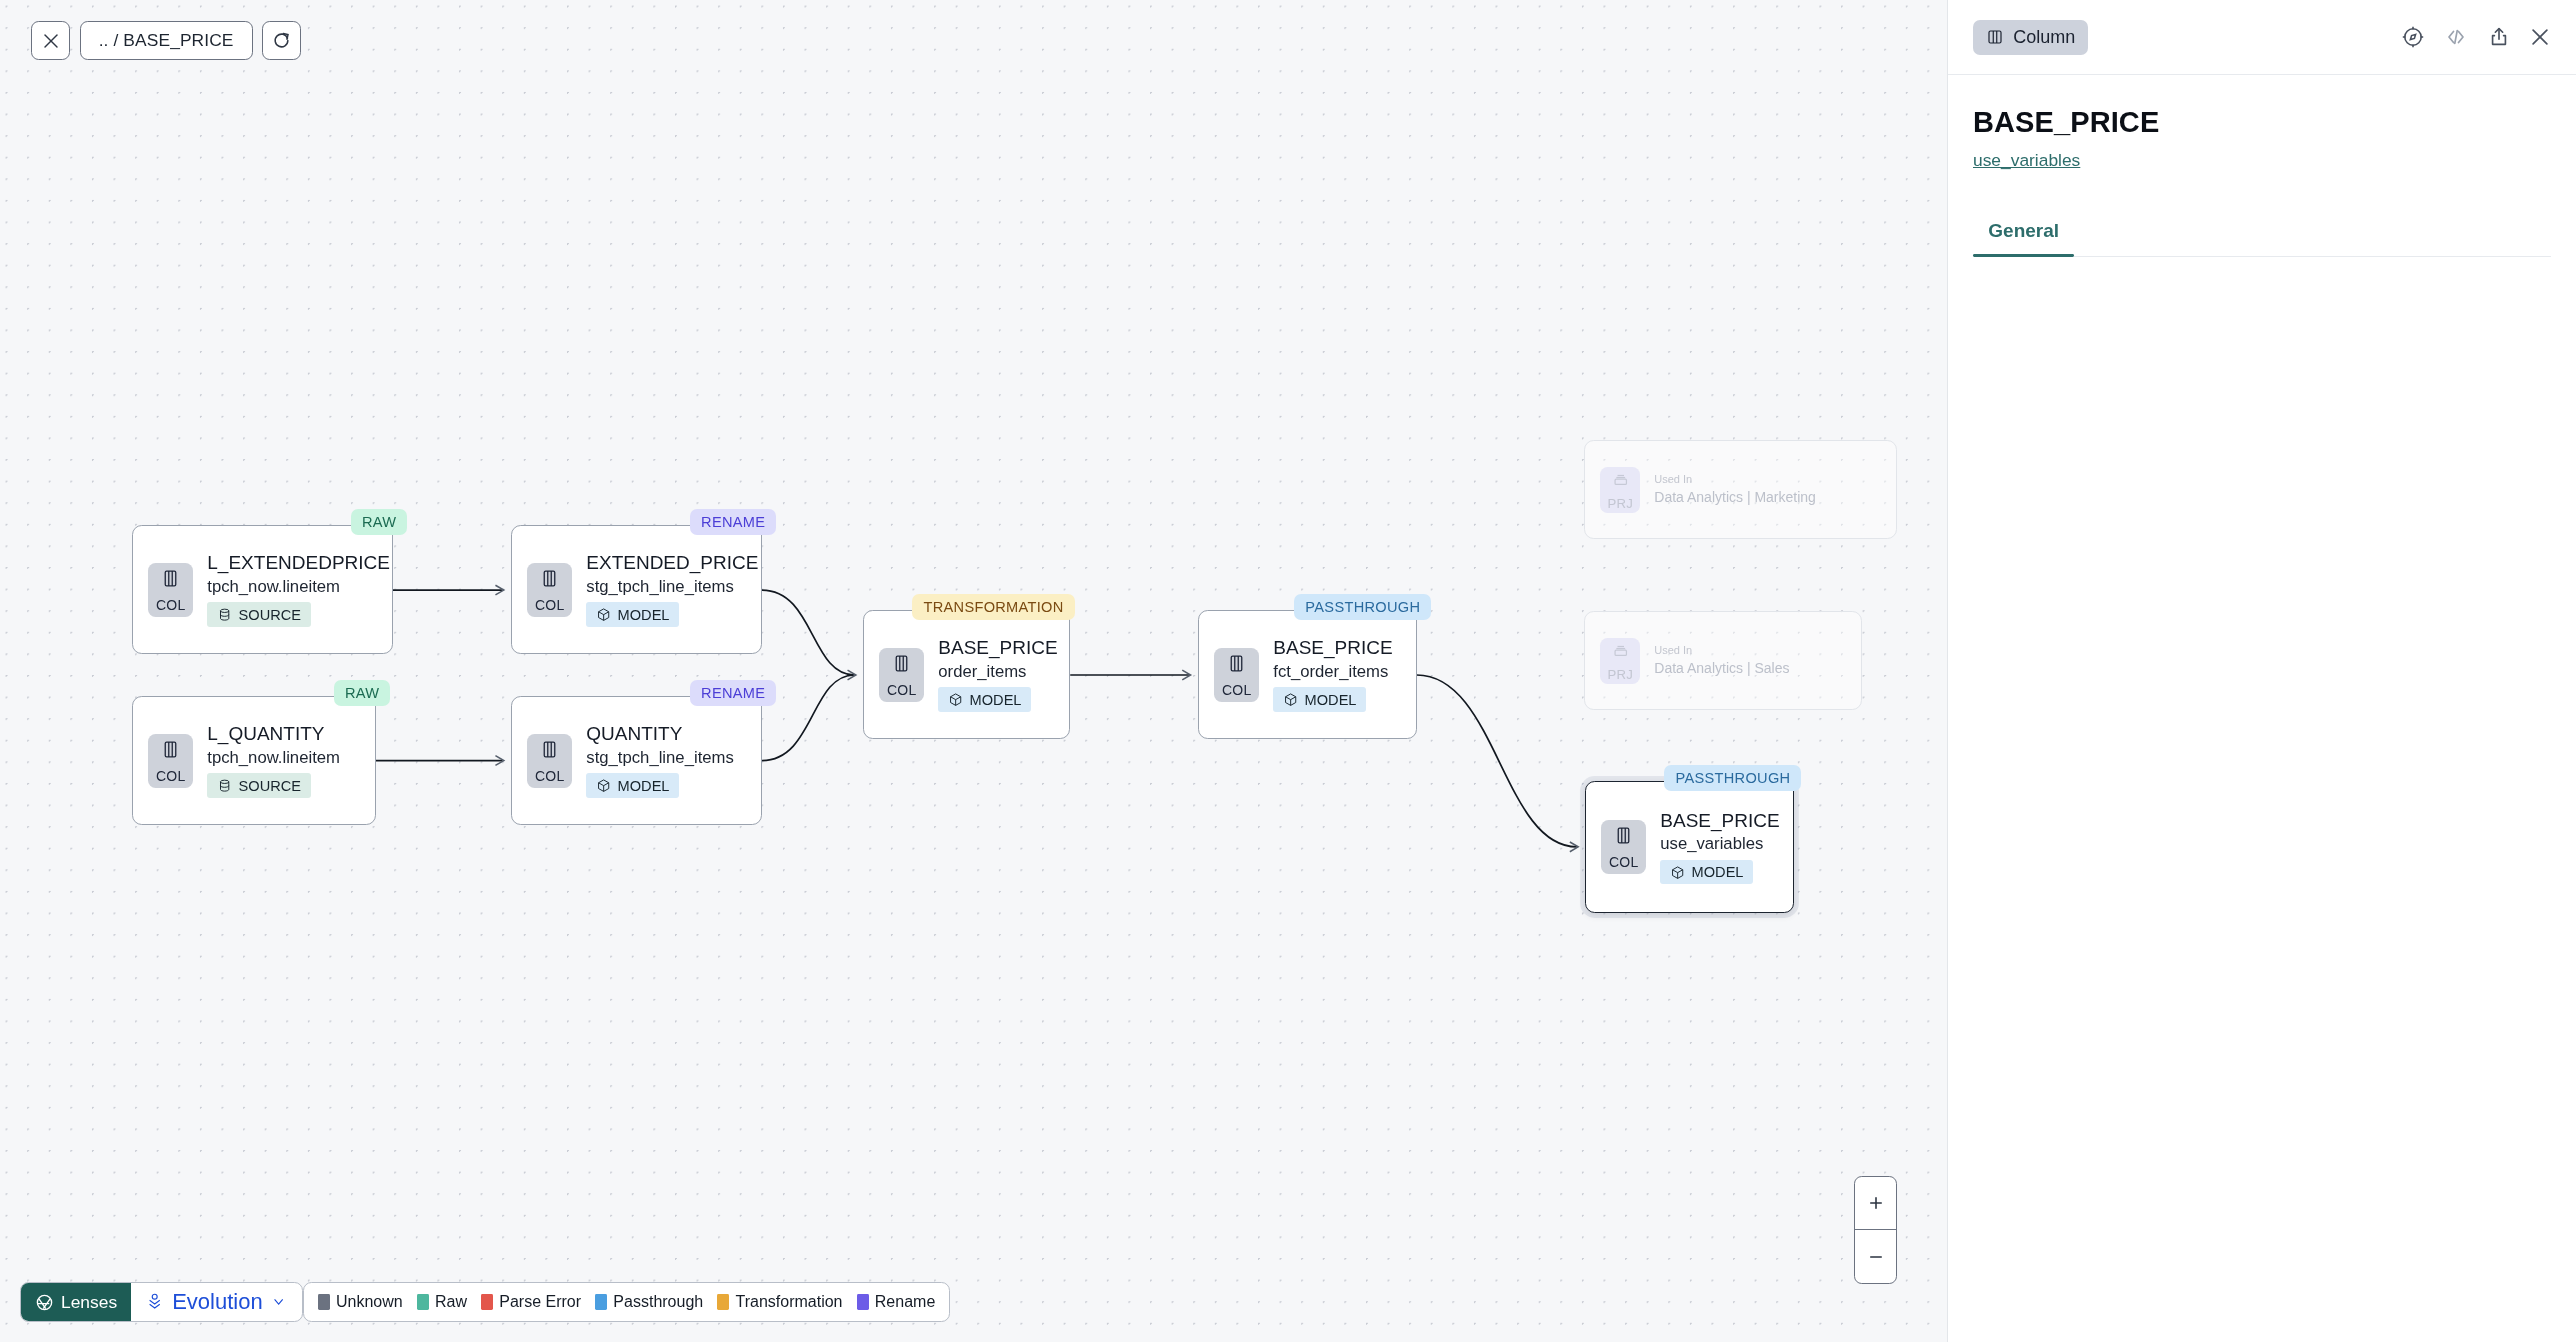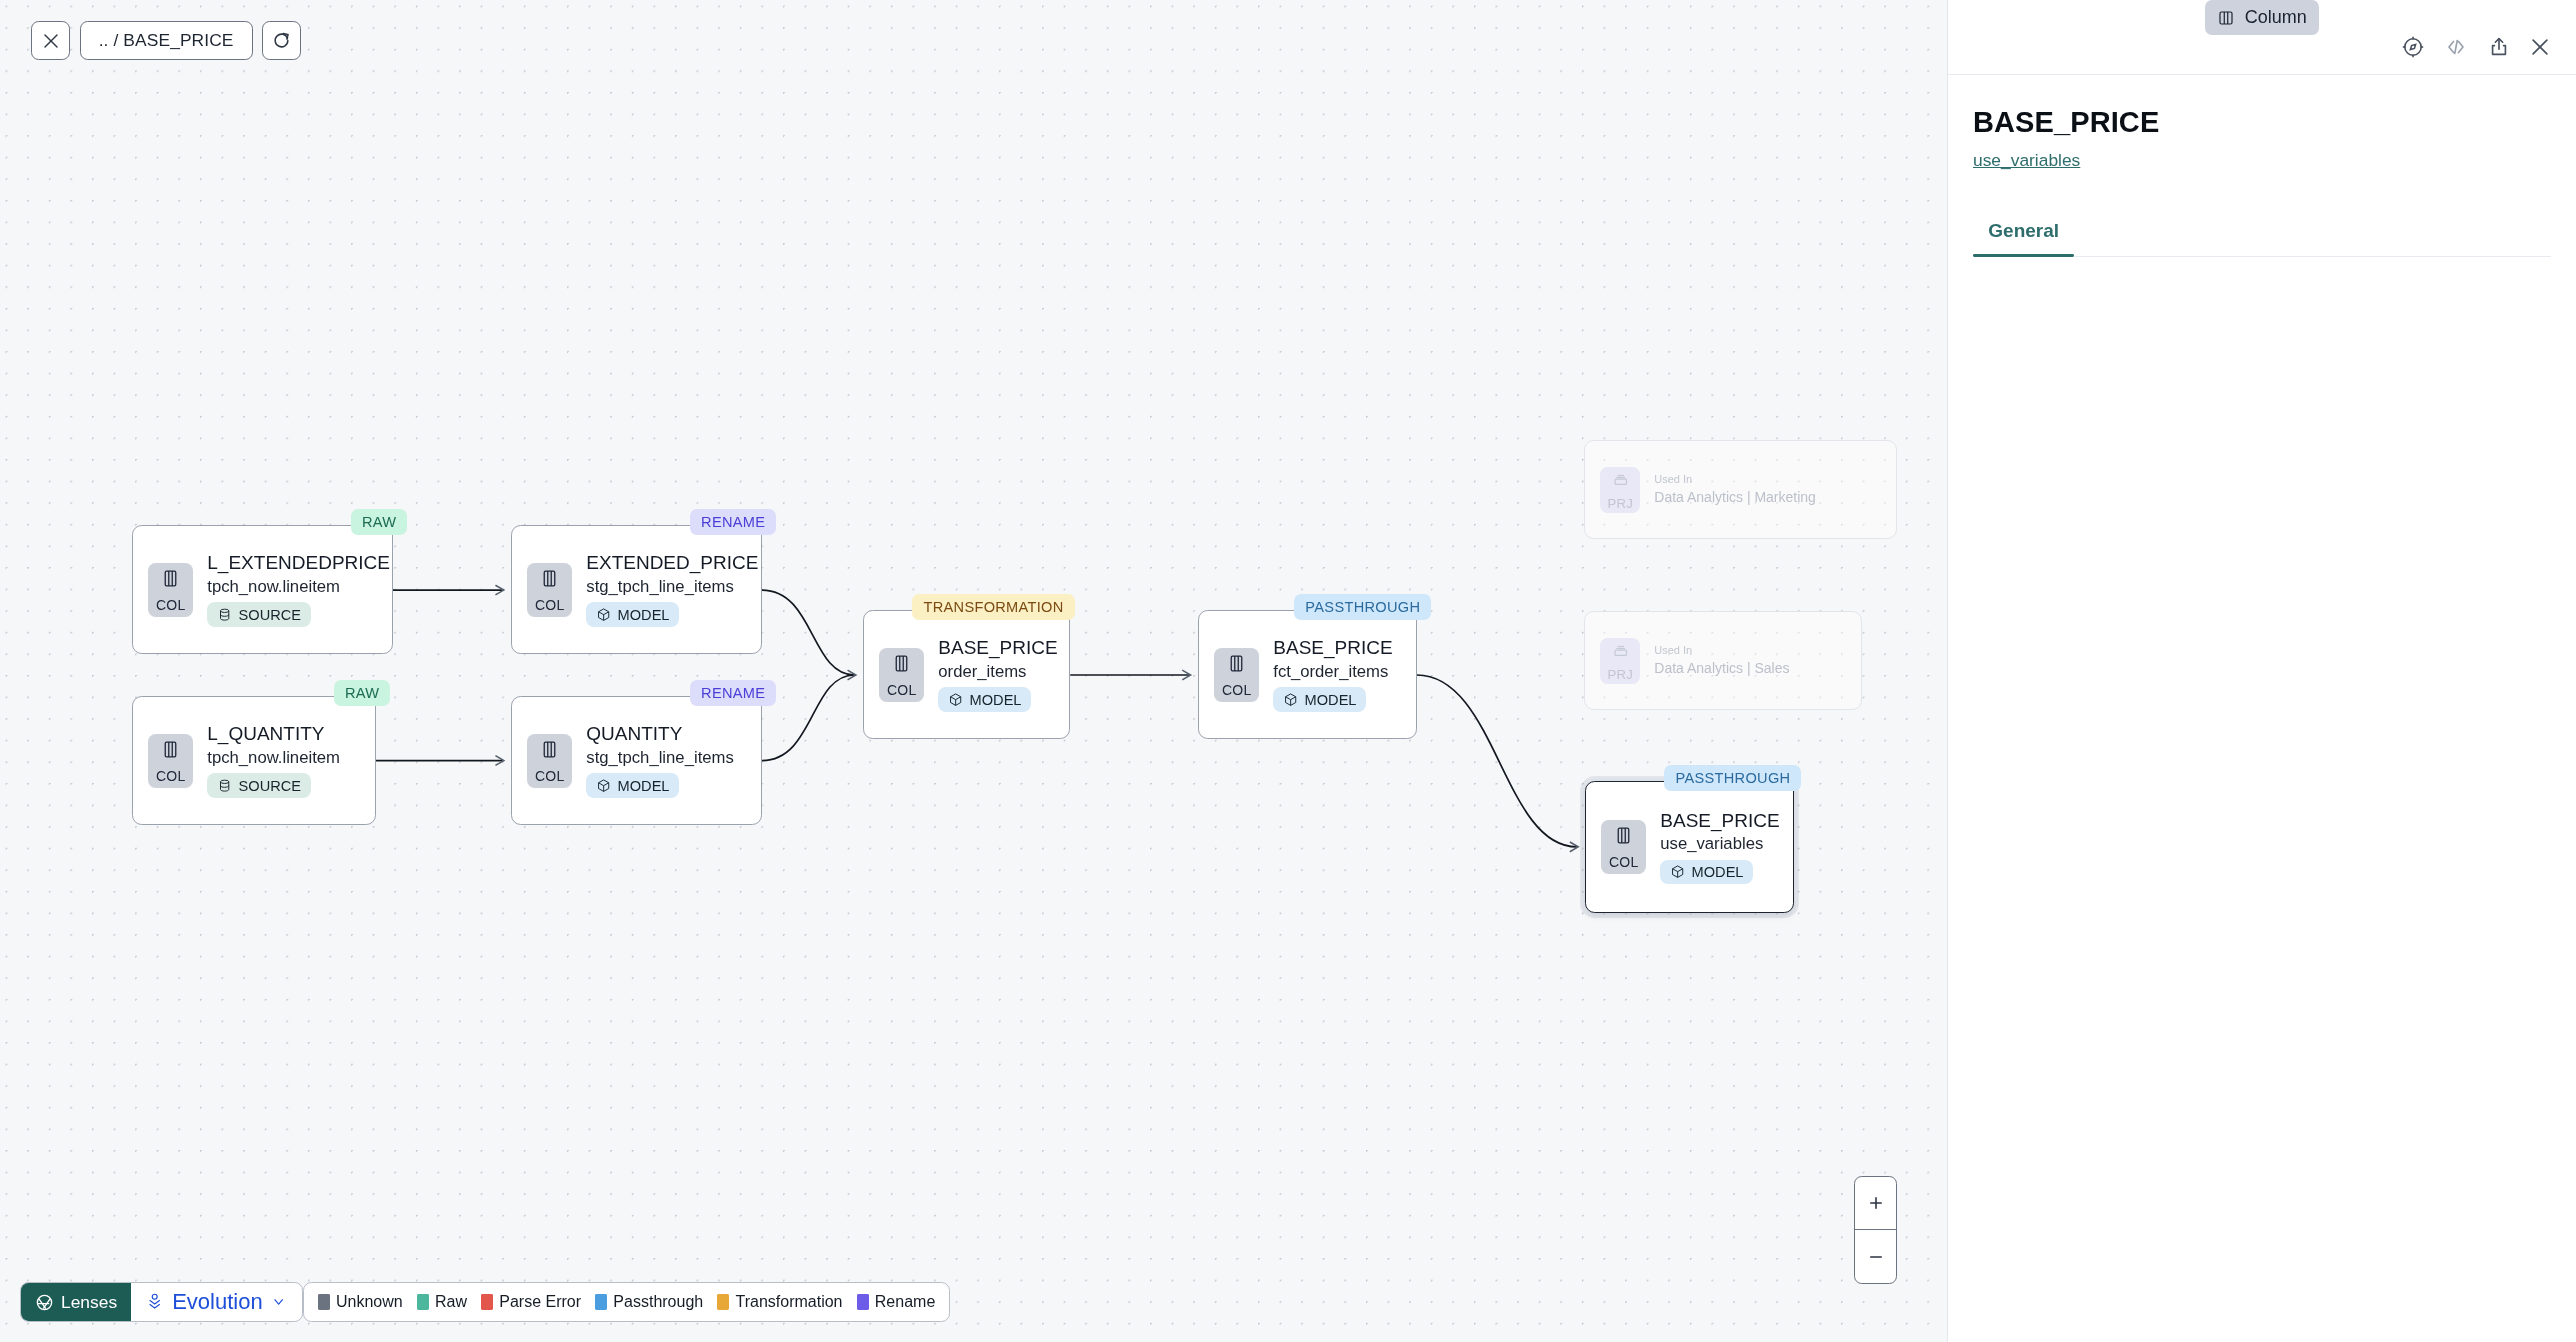--- a/index.html
+++ b/index.html
@@ -54,22 +54,22 @@
     background: #ced2da; border-radius: 7.7px;
     margin-left: 15.3px;
     display:flex; flex-direction:column; align-items:center; justify-content:center;
     gap: 9px; flex: 0 0 auto;
   }
   .node-icon .lbl { font-size: 14px; color:#20283a; letter-spacing:0.3px; line-height:1; }
   .node-body { margin-left: 14px; display:flex; flex-direction:column; gap:2.8px; padding-right: 12.5px; }
   .node-title { font-size: 19px; color:#151b26; white-space: nowrap; line-height: 1.15; }
   .node-sub   { font-size: 16.7px; color:#1d2430; white-space: nowrap; line-height: 1.2; }
   .chip {
-    display:inline-flex; align-items:center; gap:6.3px;
-    padding: 4.2px 9.7px; border-radius: 8px; font-size: 14.6px;
+    display:inline-flex; align-items:flex-end; gap:6.3px;
+    padding: 4.2px 9.7px; border-radius: 3px; font-size: 14.6px;
     width: fit-content; margin-top: 2.8px; white-space: nowrap;
   }
   .chip.source { background:#dbece6; color:#17242c; }
   .chip.model  { background:#d8eaf8; color:#17242c; }
 
   .badge {
     position:absolute; top:-16.7px; padding: 4.9px 11px; border-radius: 7px;
     font-size: 14.6px; letter-spacing:0.3px; white-space: nowrap; z-index: 30;
   }
   .badge.raw   { background:#c9f4e0; color:#1c6b52; }
@@ -108,21 +108,21 @@
   
   #zoom-ctl {
     position:absolute; right:50px; bottom:59px; width:43px;
     background:#fff; border:1.1px solid #6b7280; border-radius:7.7px; overflow:hidden; z-index:40;
   }
   #zoom-ctl div { height:53px; display:flex; align-items:center; justify-content:center; color:#2b3340; cursor:pointer; }
   #zoom-in { border-bottom:1.1px solid #6b7280; }
 
   
   #panel { width:629px; height:1343px; background:#fff; border-left:1.1px solid #e3e6ea; display:flex; flex-direction:column; flex:0 0 auto; }
-  #panel-head { height:75px; display:flex; align-items:center; padding:0 25px; border-bottom:1.1px solid #e7eaee;flex-direction:column; }
+  #panel-head { height:75px; display:flex; align-items:center; padding:0 25px; border-bottom:1.1px solid #e7eaee; }
   #type-badge {
     display:flex; align-items:center; gap:9.7px; background:#cdd2dc; color:#1b2230;
     border-radius:7px; padding:7px 12.5px; font-size:18px; cursor:pointer;
   }
   #head-actions { margin-left:auto; display:flex; align-items:center; gap:19.5px; color:#49515e; }
   #head-actions > span { cursor:pointer; display:flex; align-items:center; }
 
   #panel-title { margin:31px 25px 0; font-size:29px; font-weight:bold; color:#0b0f16; letter-spacing:0.1px; }
   #panel-link { margin:11px 25px 0; font-size:17.4px; color:#2d6d6b; text-decoration:underline; cursor:pointer; width:fit-content; }
 

